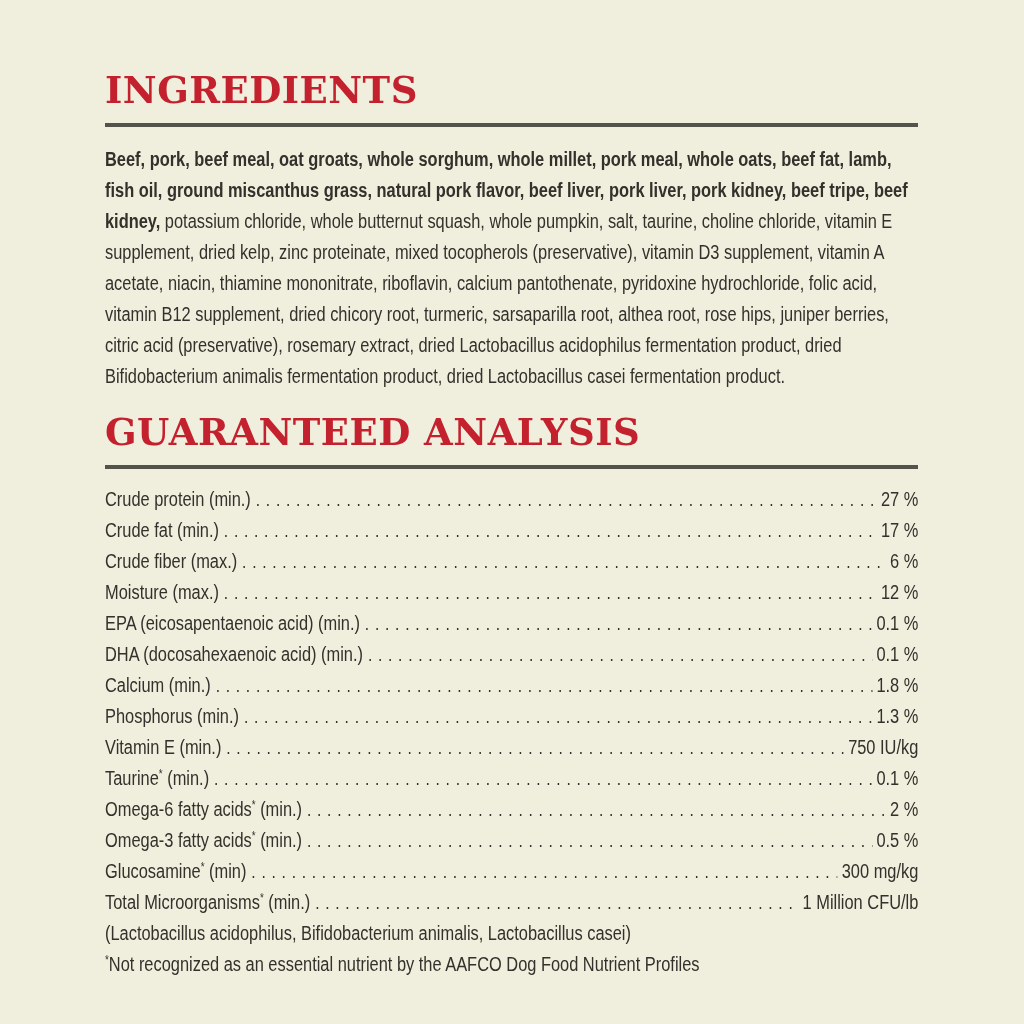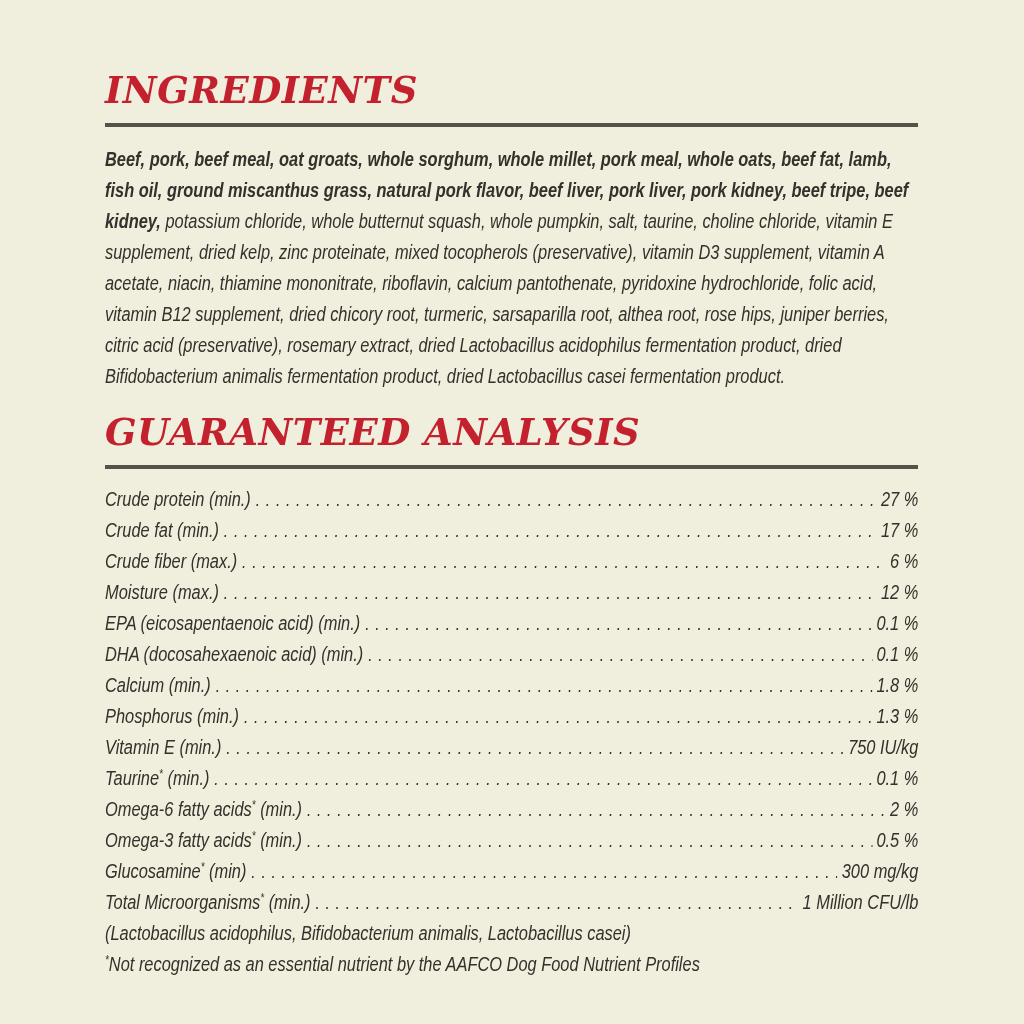--- a/index.html
+++ b/index.html
@@ -7,21 +7,20 @@
     width: 1024px; height: 1024px;
     background: #f0eedd;
     font-family: "Liberation Sans", sans-serif;
     color: #2e2d28;
     overflow: hidden;
   }
   .label-panel {
     box-sizing: border-box;
     width: 1024px; height: 748px;
     padding: 70px 106px 8px 105px;
-    font-style: italic;
   }
   .section-heading {
     margin: 0;
     font-family: "DejaVu Serif", serif;
     font-weight: bold;
     font-size: 37px;
     line-height: 40px;
     letter-spacing: 0.5px;
     color: #c4212f;
   }

